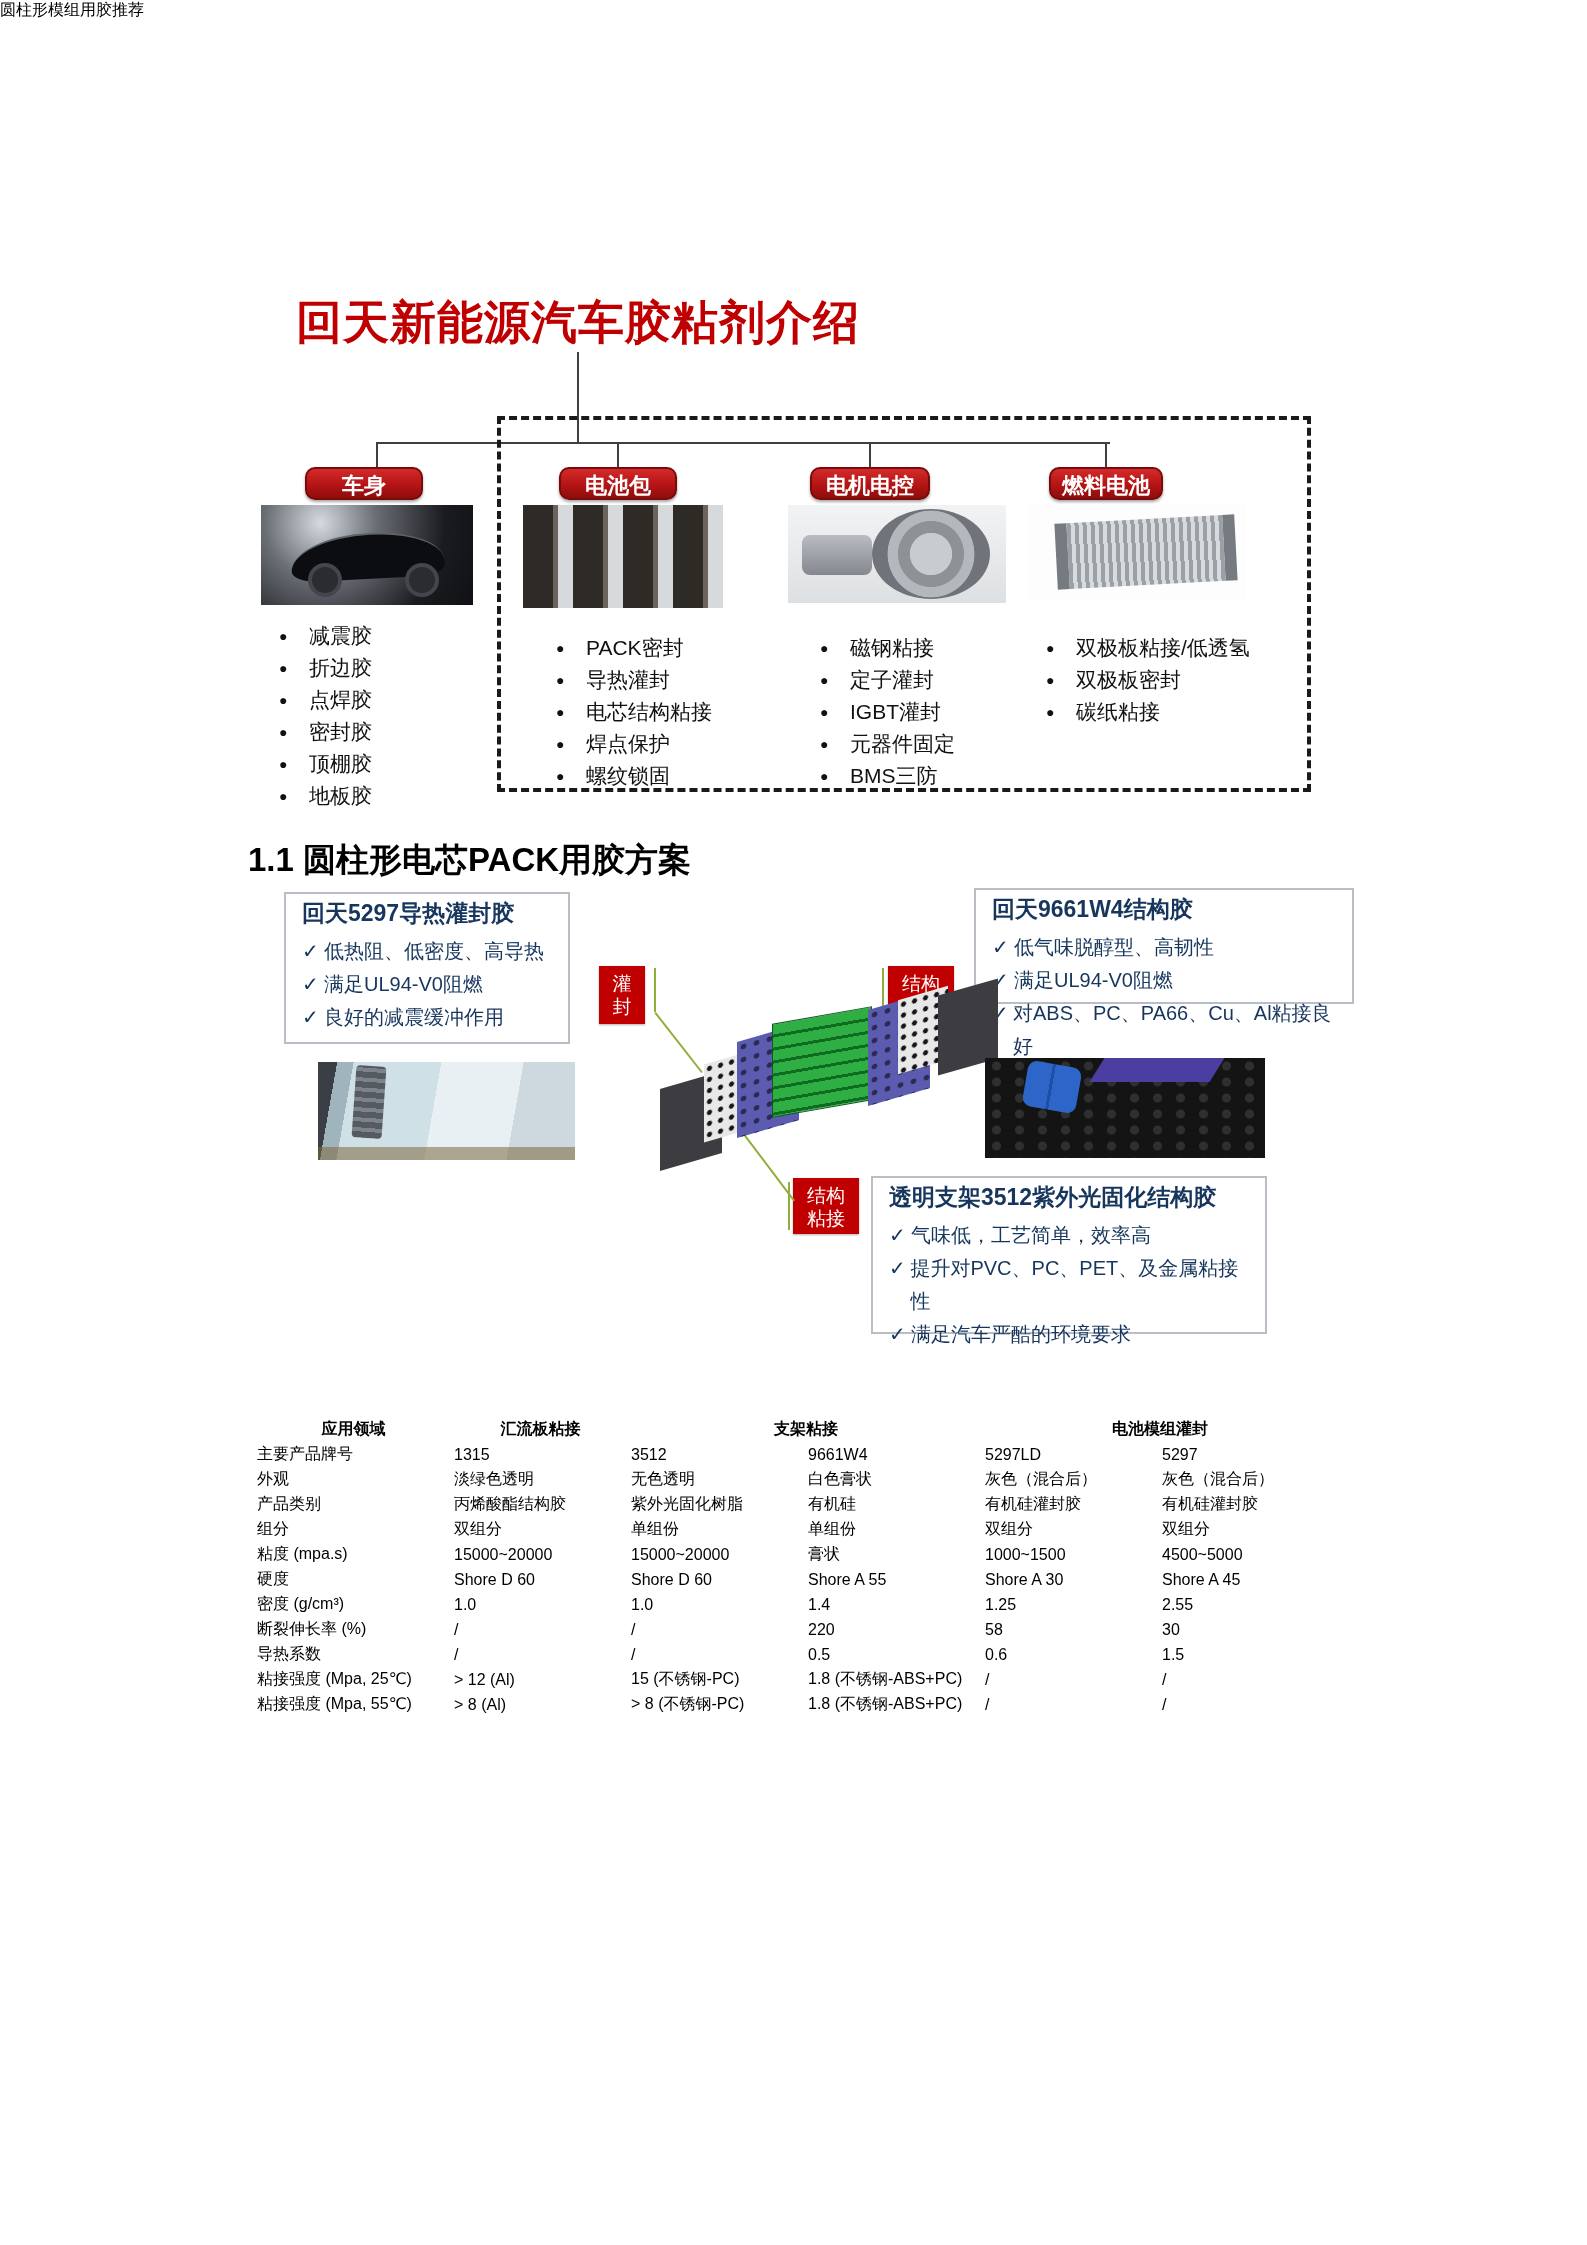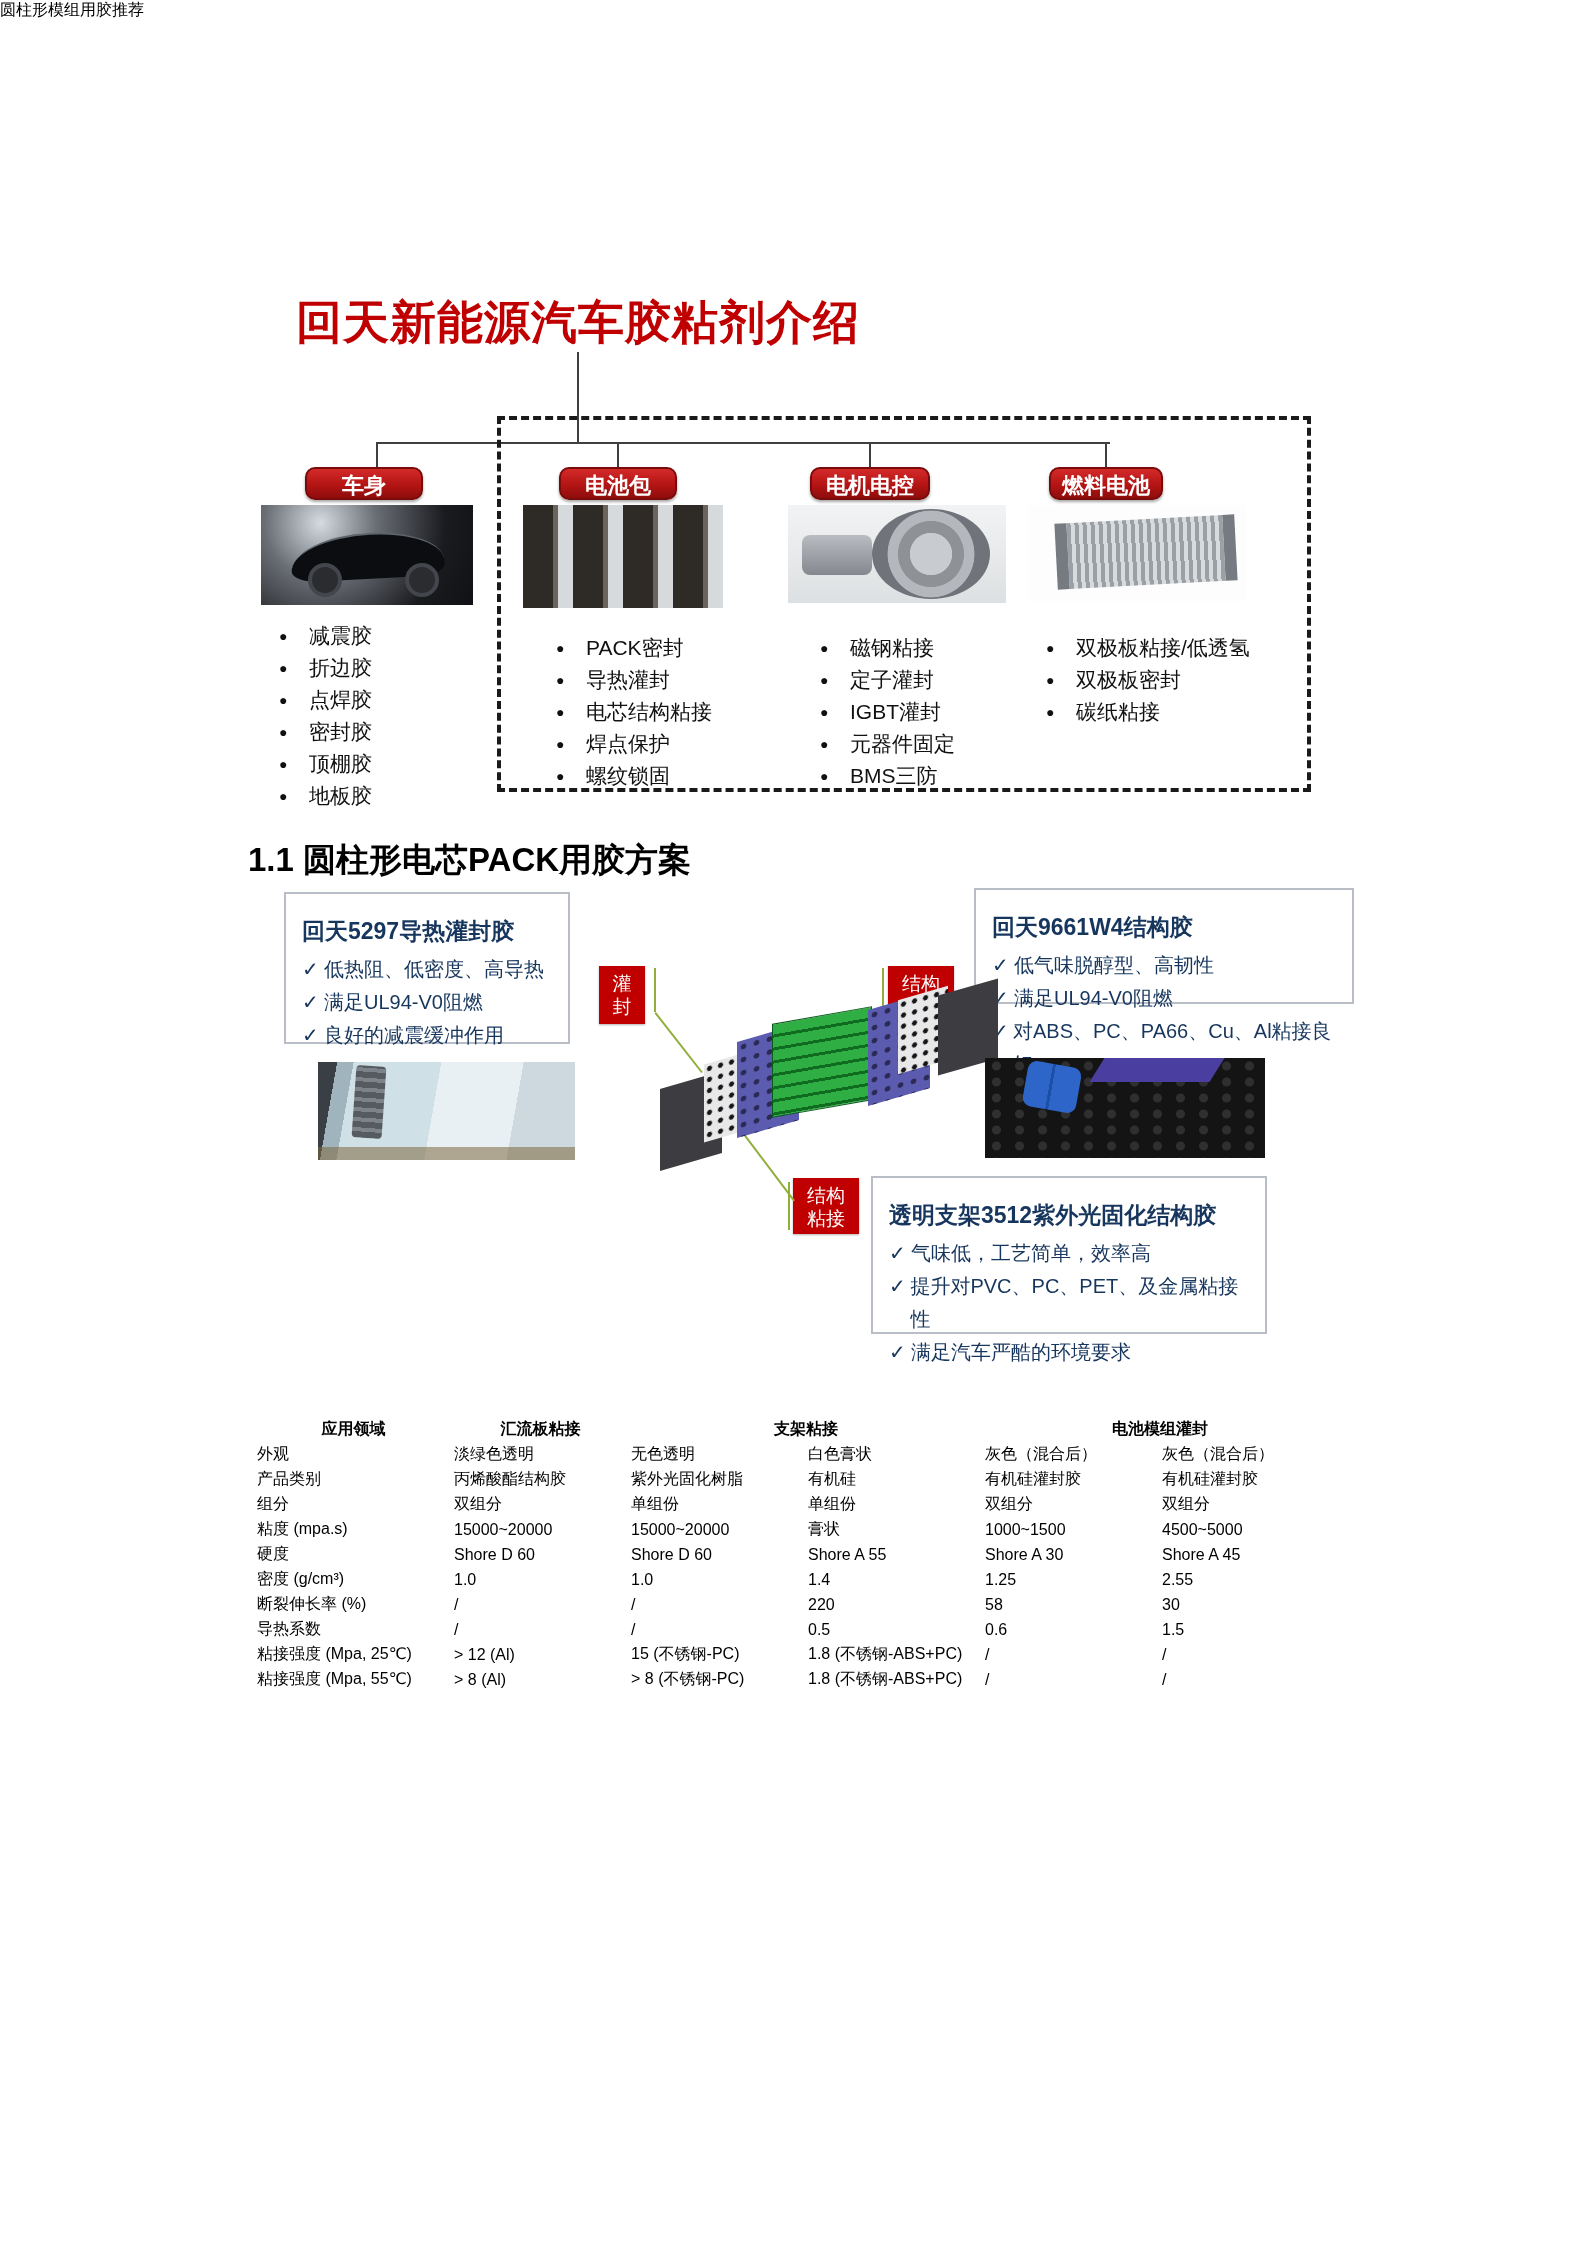--- a/index.html
+++ b/index.html
@@ -36,21 +36,21 @@
   .photo-fuel .stack{position:absolute;left:28px;top:14px;width:156px;height:66px;transform:rotate(-3deg);
     background:repeating-linear-gradient(90deg,#9aa0a6 0 4px,#d8dbde 4px 8px);border-left:12px solid #767b81;border-right:12px solid #767b81;}
 
   
   .blist{list-style:none;margin:0;padding:0;}
   .blist li{display:flex;align-items:flex-start;line-height:32px;font-size:21px;color:#111;}
   .blist .dot{width:30px;font-size:14px;line-height:32px;color:#111;}
 
   
   .sec-heading{left:248px;top:838px;font-size:33px;font-weight:bold;color:#000;}
-  .callout{box-sizing:border-box;background:#fff;border:2px solid #b9bdc6;padding:18px 16px;}
+  .callout{box-sizing:border-box;background:#fff;border:2px solid #b9bdc6;padding:0 16px;}
   .callout .c-title{font-size:23px;font-weight:bold;color:#17365D;margin:4px 0 6px 0;}
   .callout .c-item{display:flex;font-size:20px;color:#17365D;line-height:33px;}
   .callout .check{width:22px;}
   .red-tag{box-sizing:border-box;background:#C00000;color:#fff;text-align:center;
     font-size:19px;line-height:23px;padding:6px;word-break:break-all;box-shadow:0 1px 2px rgba(0,0,0,.3);}
   .gline{position:absolute;background:#8FAE3A;}
 
   
   .module{position:absolute;}
   .m-part{position:absolute;}
@@ -308,20 +308,28 @@
       </colgroup>
     <thead>
       <tr>
         <th>应用领域</th>
         <th>汇流板粘接</th>
         <th colspan="2">支架粘接</th>
         <th colspan="2">电池模组灌封</th>
       </tr>
     </thead>
     <tbody>
+      <tr class="h38">
+        <td>主要产品牌号</td>
+        <td>1315</td>
+        <td>3512</td>
+        <td>9661W4</td>
+        <td>5297LD</td>
+        <td>5297</td>
+      </tr>
       <tr class="h34">
         <td>外观</td>
         <td>淡绿色透明</td>
         <td>无色透明</td>
         <td>白色膏状</td>
         <td>灰色（混合后）</td>
         <td>灰色（混合后）</td>
       </tr>
       <tr class="h34">
         <td>产品类别</td>

